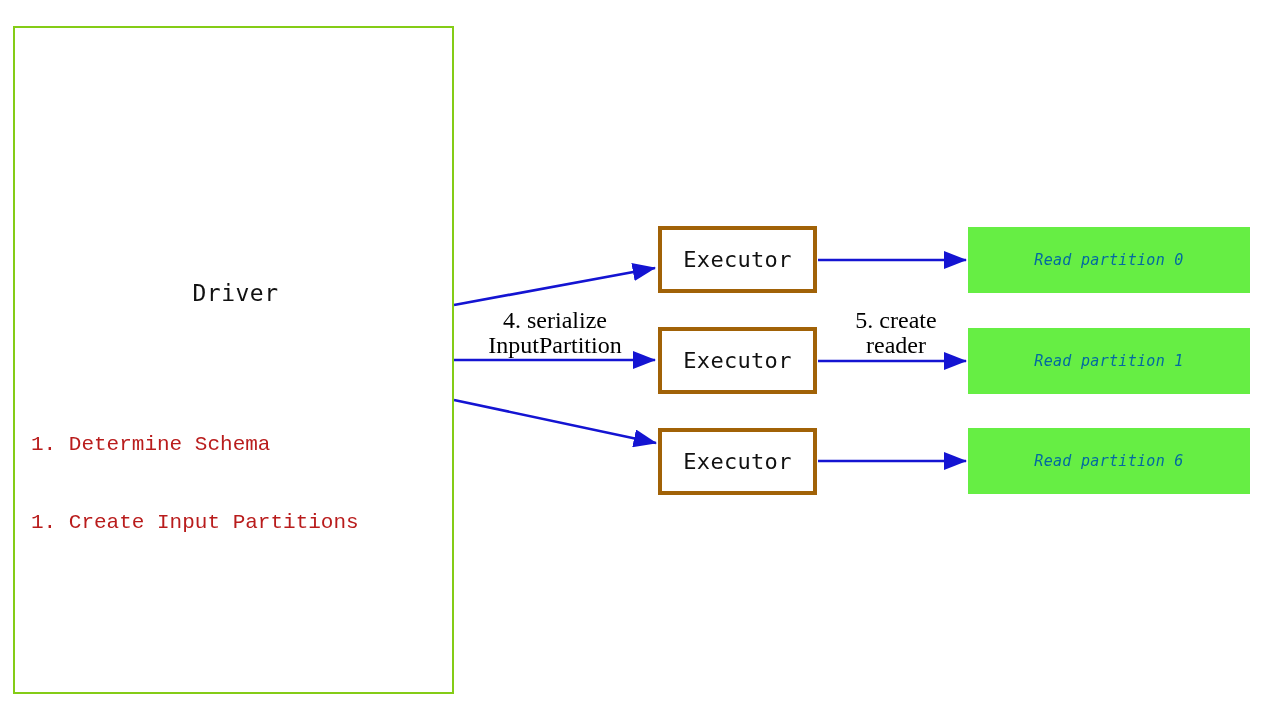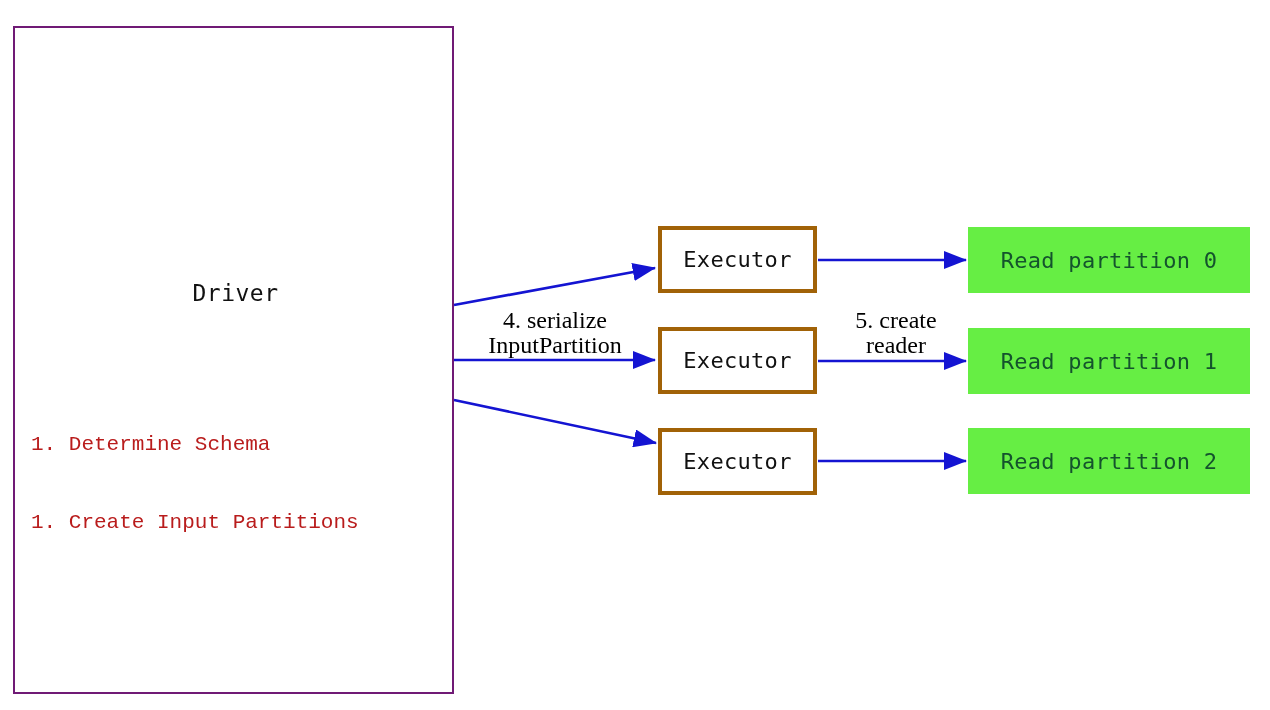--- a/index.html
+++ b/index.html
@@ -19,21 +19,21 @@
   .box {
     position: absolute;
     box-sizing: border-box;
   }
   
   #driver-box {
     left: 13px;
     top: 26px;
     width: 441px;
     height: 668px;
-    border: 2px solid #701a75;
+    border: 2px solid #84cc16;
     background: #ffffff;
   }
   #driver-title {
     position: absolute;
     left: 0;
     top: 252px;
     width: 441px;
     text-align: center;
     font-family: "DejaVu Sans Mono", "Liberation Mono", monospace;
     font-size: 23px;
@@ -81,24 +81,25 @@
     height: 66px;
     left: 968px;
     background: #66ee44;
     border: none;
     display: flex;
     align-items: center;
     justify-content: center;
   }
   .partition-label {
     font-family: "DejaVu Sans Mono", "Liberation Mono", monospace;
-    font-size: 22px;
-    color: #14532d;
+    font-size: 15px;
+    color: #0369a1;
     letter-spacing: 0.3px;
     white-space: pre;
+    font-style: italic;
   }
   #partition-0 { top: 227px; }
   #partition-1 { top: 328px; justify-content: center; }
   #partition-2 { top: 428px; }
 
   
   .arrow-label {
     position: absolute;
     text-align: center;
     font-family: "Liberation Serif", serif;
@@ -169,21 +170,21 @@
     <span class="executor-label">Executor</span>
   </div>
 
   <div class="box partition-box" id="partition-0">
     <span class="partition-label">Read partition 0</span>
   </div>
   <div class="box partition-box" id="partition-1">
     <span class="partition-label">Read partition 1</span>
   </div>
   <div class="box partition-box" id="partition-2">
-    <span class="partition-label">Read partition 2</span>
+    <span class="partition-label">Read partition 6</span>
   </div>
 
   <div class="arrow-label" id="label-serialize">
     <div>4. serialize</div>
     <div>InputPartition</div>
   </div>
 
   <div class="arrow-label" id="label-create-reader">
     <div>5. create</div>
     <div>reader</div>

